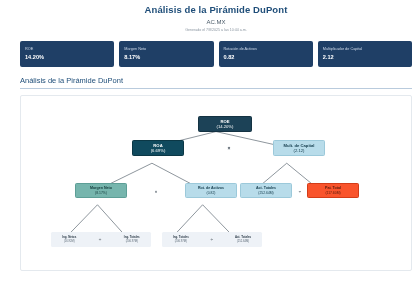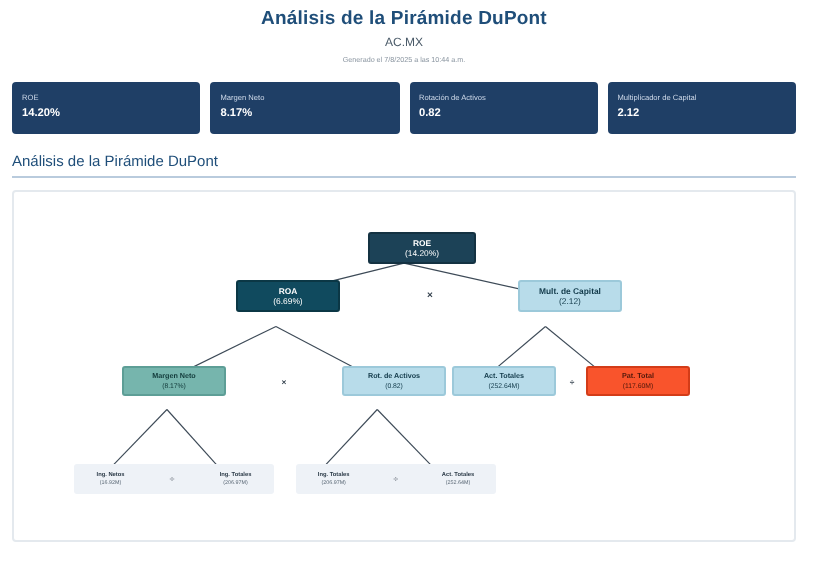--- a/index.html
+++ b/index.html
@@ -2,21 +2,21 @@
 <html><head>
 <meta charset="utf-8">
 <style>
   * { box-sizing: border-box; margin: 0; padding: 0; }
   html, body {
     width: 420px; height: 288px;
     background: #ffffff;
     font-family: "Liberation Sans", sans-serif;
     overflow: hidden;
   }
-  #root { position: relative; width: 404px; height: 288px; background: #ffffff; }
+  #root { position: relative; width: 404px; height: 288px; background: #ffffff; margin-left: 14px; }
 
   
   .page-title {
     text-align: center;
     font-size: 9.5px;
     font-weight: bold;
     color: #1f4e79;
     padding-top: 4px;
     letter-spacing: .1px;
   }

